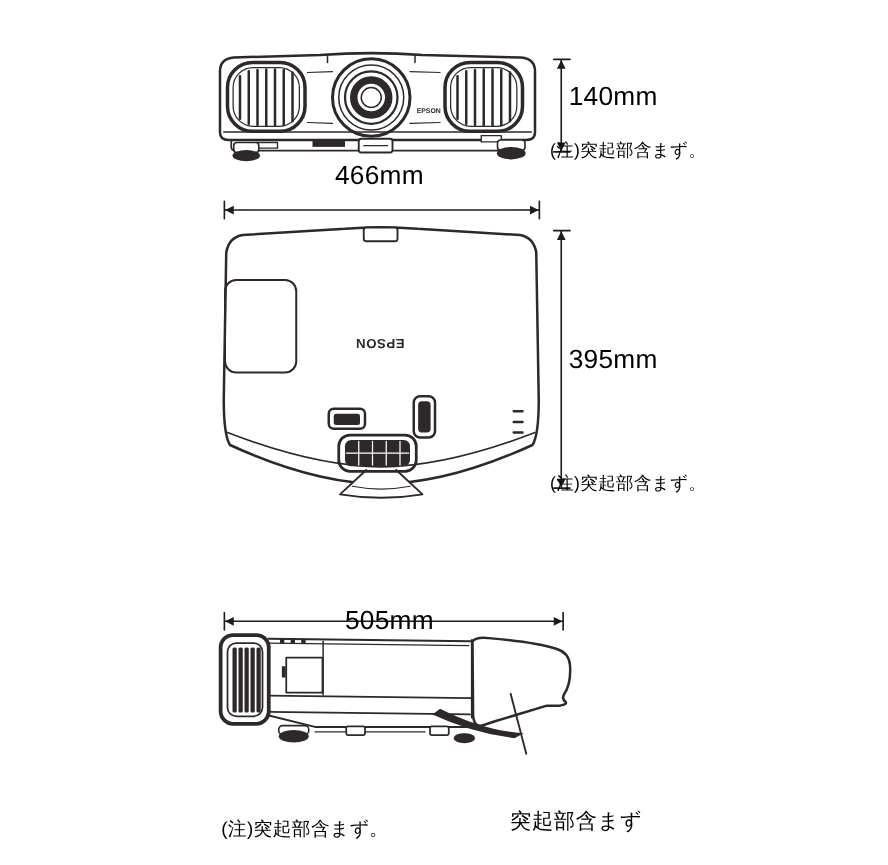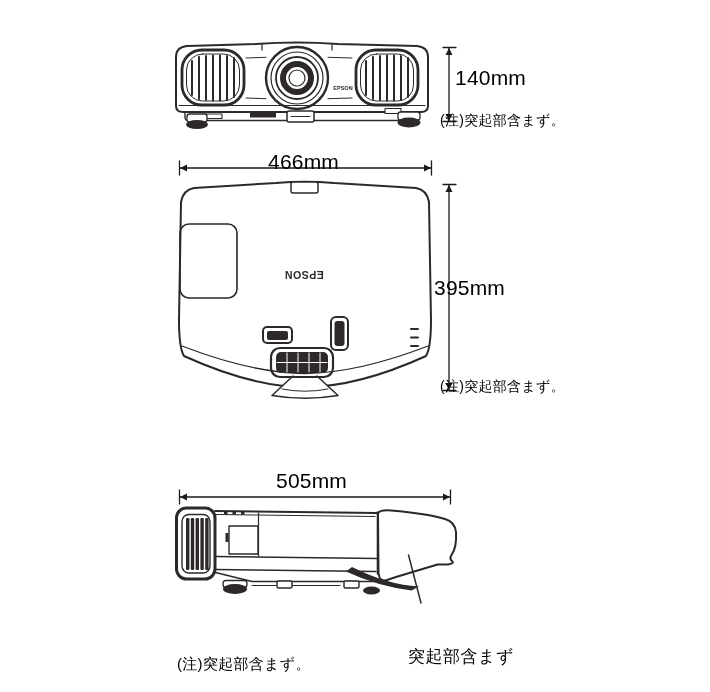--- a/index.html
+++ b/index.html
@@ -160,27 +160,27 @@
       <path d="M179.5 490 L179.5 504 M450.5 490 L450.5 504" stroke-width="1.3"></path>
       <polygon points="180,497 187,493.5 187,500.5" fill="#1d1b1c" stroke="none"></polygon>
       <polygon points="450,497 443,493.5 443,500.5" fill="#1d1b1c" stroke="none"></polygon>
     </g>
   </svg>
 
   <div class="label dim-label" style="left:455px;top:66px;">140mm</div>
 
   <div class="label note" style="left:440px;top:112px;">(注)突起部含まず。</div>
 
-  <div class="label dim-label" style="left:268px;top:150px;text-align:center;">466mm</div>
+  <div class="label dim-label" style="left:268px;top:129px;text-align:center;">466mm</div>
 
-  <div class="label dim-label" style="left:434px;top:276px;">395mm</div>
+  <div class="label dim-label" style="left:455px;top:276px;">395mm</div>
 
   <div class="label note" style="left:440px;top:378px;">(注)突起部含まず。</div>
 
-  <div class="label dim-label" style="left:276px;top:469px;">505mm</div>
+  <div class="label dim-label" style="left:276px;top:485px;">505mm</div>
 
   <div class="label note-block" style="left:177px;top:616px;">
     <div>(注)突起部含まず。</div>
     
   </div>
 
   <div class="label callout" style="left:408px;top:602px;">
     <div>突起部含まず</div>
     
   </div>

